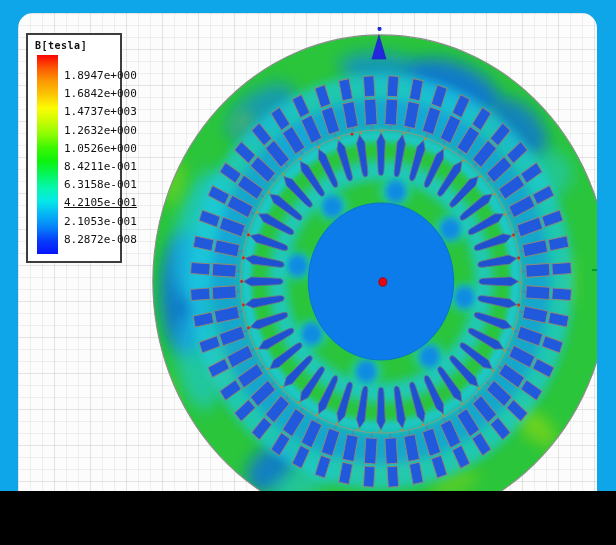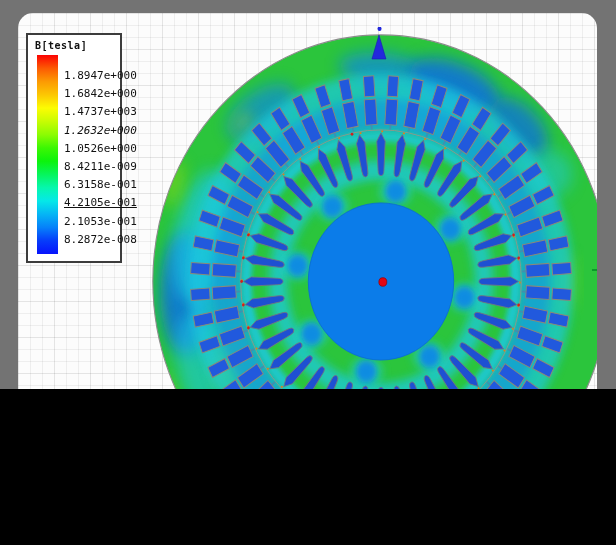--- a/index.html
+++ b/index.html
@@ -1,16 +1,16 @@
 <!DOCTYPE html>
 <html><head>
 <meta charset="utf-8">
 <style>
   html,body { margin:0; padding:0; background:#000; }
-  .stage { position:relative; width:616px; height:389px; background:#737373; overflow:hidden;
+  .stage { position:relative; width:616px; height:491px; background:#0ea5e9; overflow:hidden;
            font-family:"DejaVu Sans Mono", monospace; }
   .panel { position:absolute; left:18px; top:13px; width:579px; height:515px;
            background:#fcfcfc; border-radius:15px; overflow:hidden; }
   .grid { position:absolute; inset:0;
     background-image:
       linear-gradient(to right, rgba(0,0,0,0.055) 1px, transparent 1px),
       linear-gradient(to bottom, rgba(0,0,0,0.055) 1px, transparent 1px),
       linear-gradient(to right, rgba(0,0,0,0.045) 1px, transparent 1px),
       linear-gradient(to bottom, rgba(0,0,0,0.045) 1px, transparent 1px);
     background-size: 12px 12px, 12px 12px, 36px 36px, 36px 36px; }
@@ -473,23 +473,23 @@
 
     <div class="axis-tick"></div>
 
     <div class="legend">
       <div class="legend-title">B[tesla]</div>
       <div class="legend-bar" style="background: linear-gradient(rgb(252, 3, 3), rgb(252, 90, 3), rgb(252, 154, 3), rgb(252, 199, 3), rgb(252, 252, 3), rgb(200, 252, 3), rgb(140, 252, 3), rgb(60, 247, 3), rgb(12, 243, 12), rgb(6, 245, 92), rgb(6, 247, 173), rgb(5, 232, 232), rgb(5, 181, 245), rgb(6, 129, 250), rgb(6, 60, 250), rgb(7, 19, 252));"></div>
       <div class="legend-values">
           <div class="legend-value" style="top: 36px;">1.8947e+000</div>
           <div class="legend-value" style="top: 54.2px;">1.6842e+000</div>
           <div class="legend-value" style="top: 72.4px;">1.4737e+003</div>
-          <div class="legend-value" style="top: 90.6px; font-style: italic;">1.2632e+000</div>
+          <div class="legend-value" style="top: 90.6px;">1.2632e+000</div>
           <div class="legend-value" style="top: 108.8px; text-align: center;">1.0526e+000</div>
-          <div class="legend-value" style="top: 127px;">8.4211e-009</div>
+          <div class="legend-value" style="top: 127px;">8.4211e-001</div>
           <div class="legend-value" style="top: 145.2px;">6.3158e-001</div>
           <div class="legend-value" style="top: 163.4px; text-decoration: underline;">4.2105e-001</div>
           <div class="legend-value" style="top: 181.6px; text-align: right;">2.1053e-001</div>
           <div class="legend-value" style="top: 199.8px;">8.2872e-008</div>
         </div>
     </div>
   </div>
 </div>
 
 </body></html>

